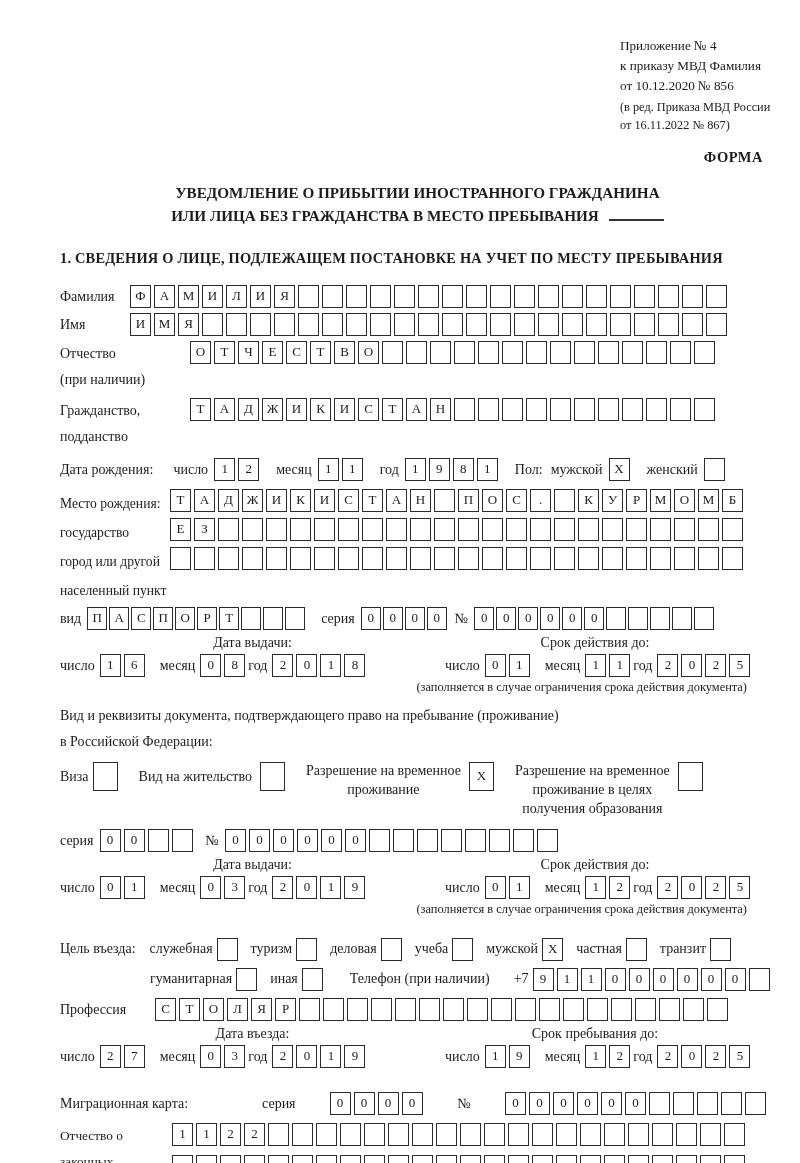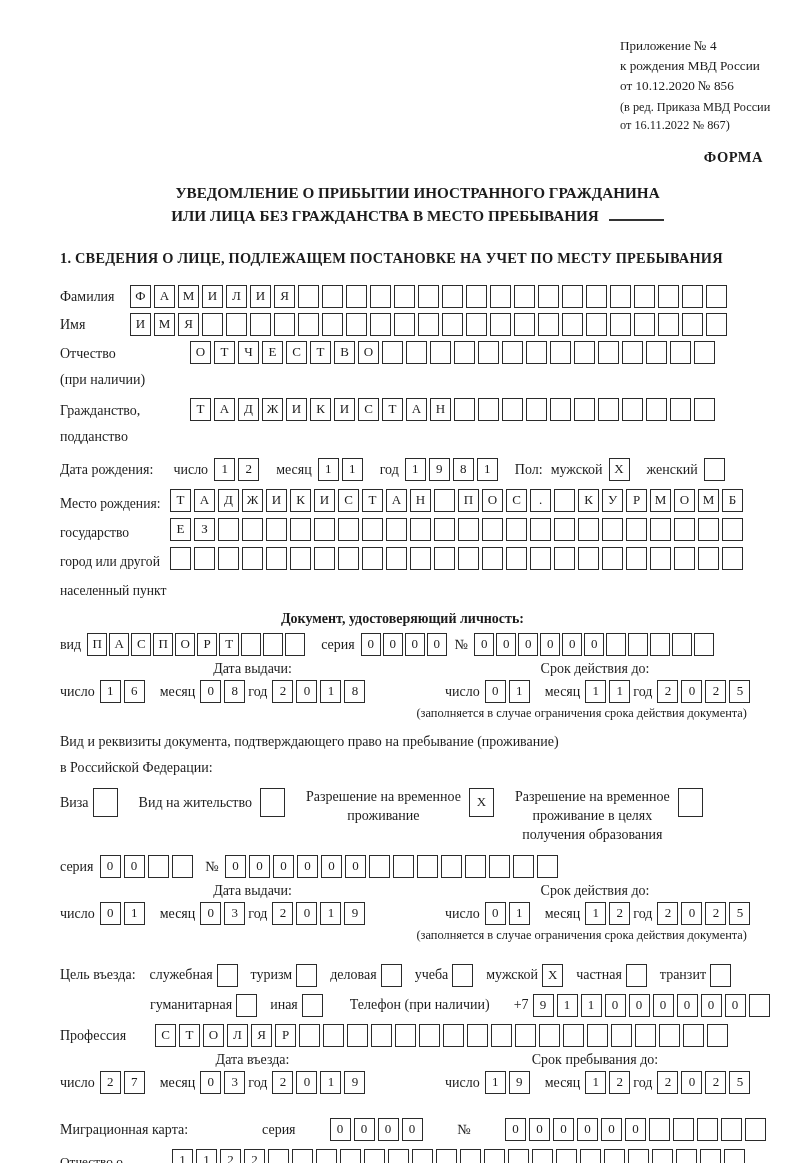--- a/index.html
+++ b/index.html
@@ -73,21 +73,21 @@
   .rep .replab{width:112px;flex:none;font-size:13.3px;line-height:26px;}
   .rep .repboxes .boxes{display:block;margin-bottom:9px;}
 </style>
 </head>
 <body>
 
 <div class="page">
 
   <div class="annex">
     <div>Приложение № 4</div>
-    <div>к рождения МВД России</div>
+    <div>к приказу МВД Фамилия</div>
     <div>от 10.12.2020 № 856</div>
     <div class="annex-note">
       <div>(в ред. Приказа МВД России</div>
       <div>от 16.11.2022 № 867)</div>
     </div>
   </div>
 
   <div class="forma">ФОРМА</div>
 
   <div class="title">
@@ -145,21 +145,20 @@
       <div>город или другой</div>
       <div>населенный пункт</div>
     </div>
     <div class="boxcol">
       <div class="boxes"><span class="cbox">Т</span><span class="cbox">А</span><span class="cbox">Д</span><span class="cbox">Ж</span><span class="cbox">И</span><span class="cbox">К</span><span class="cbox">И</span><span class="cbox">С</span><span class="cbox">Т</span><span class="cbox">А</span><span class="cbox">Н</span><span class="cbox"></span><span class="cbox">П</span><span class="cbox">О</span><span class="cbox">С</span><span class="cbox">.</span><span class="cbox"></span><span class="cbox">К</span><span class="cbox">У</span><span class="cbox">Р</span><span class="cbox">М</span><span class="cbox">О</span><span class="cbox">М</span><span class="cbox">Б</span></div>
       <div class="boxes"><span class="cbox">Е</span><span class="cbox">З</span><span class="cbox"></span><span class="cbox"></span><span class="cbox"></span><span class="cbox"></span><span class="cbox"></span><span class="cbox"></span><span class="cbox"></span><span class="cbox"></span><span class="cbox"></span><span class="cbox"></span><span class="cbox"></span><span class="cbox"></span><span class="cbox"></span><span class="cbox"></span><span class="cbox"></span><span class="cbox"></span><span class="cbox"></span><span class="cbox"></span><span class="cbox"></span><span class="cbox"></span><span class="cbox"></span><span class="cbox"></span></div>
       <div class="boxes"><span class="cbox"></span><span class="cbox"></span><span class="cbox"></span><span class="cbox"></span><span class="cbox"></span><span class="cbox"></span><span class="cbox"></span><span class="cbox"></span><span class="cbox"></span><span class="cbox"></span><span class="cbox"></span><span class="cbox"></span><span class="cbox"></span><span class="cbox"></span><span class="cbox"></span><span class="cbox"></span><span class="cbox"></span><span class="cbox"></span><span class="cbox"></span><span class="cbox"></span><span class="cbox"></span><span class="cbox"></span><span class="cbox"></span><span class="cbox"></span></div>
     </div>
   </div>
 
-  <div class="center-bold">Документ, удостоверяющий личность:</div>
 
   <div class="frow tight">
     <span class="mlab">вид</span>
     <span class="boxes"><span class="cbox">П</span><span class="cbox">А</span><span class="cbox">С</span><span class="cbox">П</span><span class="cbox">О</span><span class="cbox">Р</span><span class="cbox">Т</span><span class="cbox"></span><span class="cbox"></span><span class="cbox"></span></span>
     <span class="mlab">серия</span>
     <span class="boxes"><span class="cbox">0</span><span class="cbox">0</span><span class="cbox">0</span><span class="cbox">0</span></span>
     <span class="mlab" style="margin-left:6px;">№</span>
     <span class="boxes"><span class="cbox">0</span><span class="cbox">0</span><span class="cbox">0</span><span class="cbox">0</span><span class="cbox">0</span><span class="cbox">0</span><span class="cbox"></span><span class="cbox"></span><span class="cbox"></span><span class="cbox"></span><span class="cbox"></span></span>
   </div>
 

